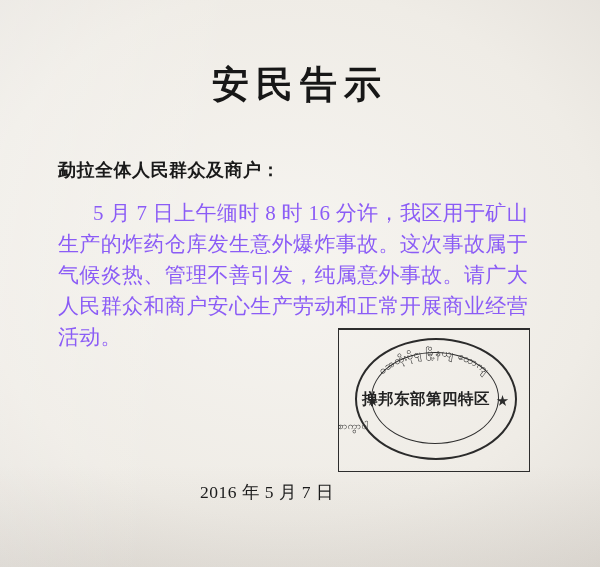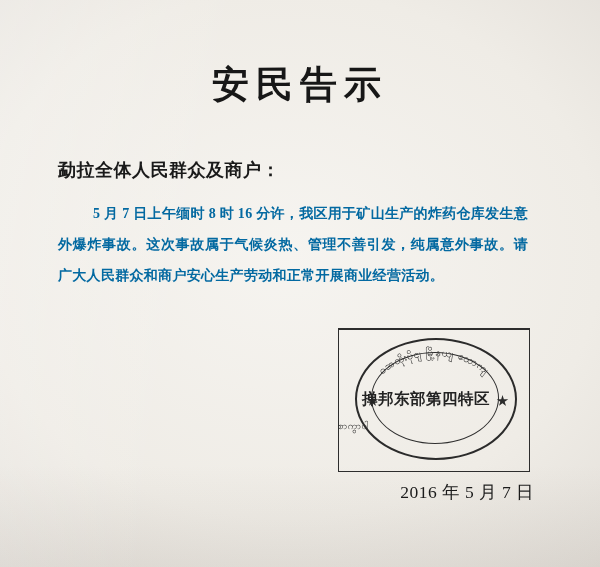--- a/index.html
+++ b/index.html
@@ -60,35 +60,34 @@
     font-weight: 700;
     letter-spacing: 0.5px;
     color: #1a1a1a;
   }
 
   .body-text {
     position: absolute;
     top: 198px;
     left: 58px;
     width: 470px;
-    font-size: 14px;
+    font-size: 21px;
     line-height: 31px;
-    color: #0369a1;
+    color: #8b5cf6;
     text-indent: 35px;
     letter-spacing: 0.3px;
     text-align: justify;
-    font-weight: bold;
   }
 
   .date-line {
     position: absolute;
     top: 480px;
     left: 0;
     width: 534px;
-    text-align: right;
+    text-align: center;
     font-size: 17.5px;
     color: #1b1b1b;
     letter-spacing: 0.5px;
   }
 
   
   .stamp {
     position: absolute;
     left: 338px;
     top: 328px;

